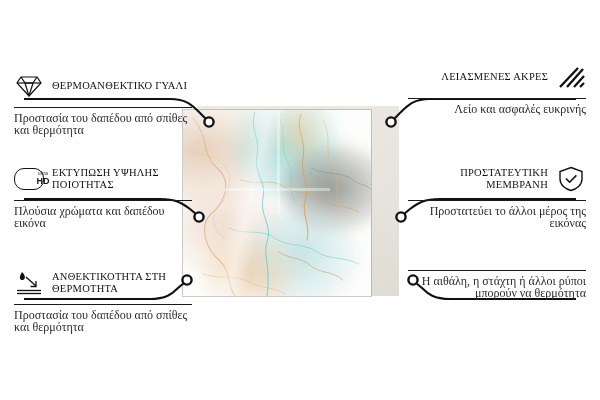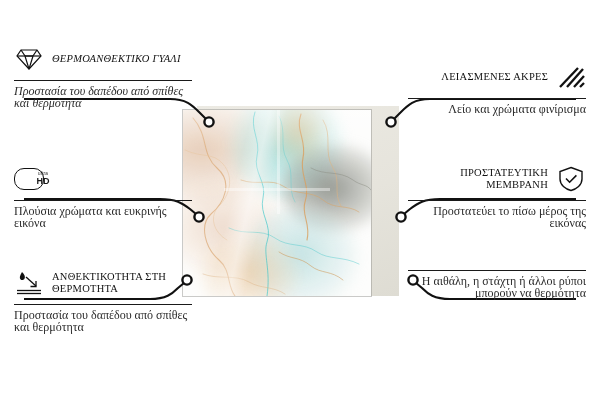--- a/index.html
+++ b/index.html
@@ -174,21 +174,21 @@
     <g fill="#ffffff" stroke="#111" stroke-width="2.4">
       <circle cx="209" cy="122" r="4.6"></circle>
       <circle cx="199" cy="217" r="4.6"></circle>
       <circle cx="187" cy="280" r="4.6"></circle>
       <circle cx="391" cy="122" r="4.6"></circle>
       <circle cx="401" cy="217" r="4.6"></circle>
       <circle cx="413" cy="280" r="4.6"></circle>
     </g>
   </svg>
 
-  <div class="feature left" style="top:44px;font-style:italic;">
+  <div class="feature left" style="top:71px;">
     <div class="f-head">
       <span class="f-icon">
         <svg width="28" height="24" viewBox="0 0 28 24" fill="none" stroke="#111" stroke-width="1.2">
           <path d="M6,3 H22 L26,9 L14,22 L2,9 Z"></path>
           <path d="M2,9 H26"></path>
             <path d="M6,3 L10,9 L14,22"></path>
           <path d="M22,3 L18,9 L14,22"></path>
             <path d="M10,9 H18"></path>
         </svg>
       </span>
@@ -199,23 +199,24 @@
   </div>
 
   <div class="feature left" style="top:164px;">
     <div class="f-head">
       <span class="f-icon">
         <span class="hd-badge">
           <span class="u">ultra</span>
           <span class="h">HD</span>
         </span>
       </span>
-    </div>
-    <div class="f-rule"></div>
-    <div class="f-desc">Πλούσια χρώματα και ευκρινής εικόνα</div>
+      <span class="f-title">ΕΚΤΥΠΩΣΗ ΥΨΗΛΗΣ ΠΟΙΟΤΗΤΑΣ</span>
+    </div>
+    <div class="f-rule"></div>
+    <div class="f-desc">Πλούσια χρώματα και δαπέδου εικόνα</div>
   </div>
 
   <div class="feature left" style="top:268px;">
     <div class="f-head">
       <span class="f-icon">
         <svg width="28" height="26" viewBox="0 0 28 26" fill="none" stroke="#111" stroke-width="1.3">
           <path d="M7,2 C9.5,4.5 10.5,6.5 9.6,8.6 C8.9,10.3 6.6,10.6 5.4,9.2 C4.3,7.9 4.8,5.6 7,2 Z" fill="#111" stroke="none"></path>
           <path d="M11,7 L21,16"></path>
             <path d="M21,11 V16.5 H15.5"></path>
           <path d="M2,20.5 H26"></path>
@@ -234,35 +235,35 @@
         <svg width="28" height="24" viewBox="0 0 28 24" fill="none" stroke="#111" stroke-width="2.3">
           <path d="M3,22 L21,3"></path>
             <path d="M10,22 L26,4"></path>
             <path d="M17,22 L27,11"></path>
             <path d="M23,22 L27,18"></path>
         </svg>
       </span>
       <span class="f-title">ΛΕΙΑΣΜΕΝΕΣ ΑΚΡΕΣ</span>
     </div>
     <div class="f-rule"></div>
-    <div class="f-desc">Λείο και χρώματα φινίρισμα</div>
+    <div class="f-desc">Λείο και ασφαλές ευκρινής</div>
   </div>
 
   <div class="feature right" style="top:164px;">
     <div class="f-head">
       <span class="f-icon">
         <svg width="26" height="26" viewBox="0 0 26 26" fill="none" stroke="#111" stroke-width="1.4">
           <path d="M13,1.5 L24,5.5 V13 C24,19 18.5,23 13,24.5 C7.5,23 2,19 2,13 V5.5 Z"></path>
           <path d="M8,12.5 L11.6,16.2 L18.4,9.4" stroke-width="1.6"></path>
         </svg>
       </span>
       <span class="f-title">ΠΡΟΣΤΑΤΕΥΤΙΚΗ ΜΕΜΒΡΑΝΗ</span>
     </div>
     <div class="f-rule"></div>
-    <div class="f-desc">Προστατεύει το πίσω μέρος της εικόνας</div>
+    <div class="f-desc">Προστατεύει το άλλοι μέρος της εικόνας</div>
   </div>
 
   <div class="feature right" style="top:264px;">
     <div class="f-rule"></div>
     <div class="f-desc">Η αιθάλη, η στάχτη ή άλλοι ρύποι μπορούν να θερμότητα</div>
   </div>
 
 </div>
 
 </body></html>

